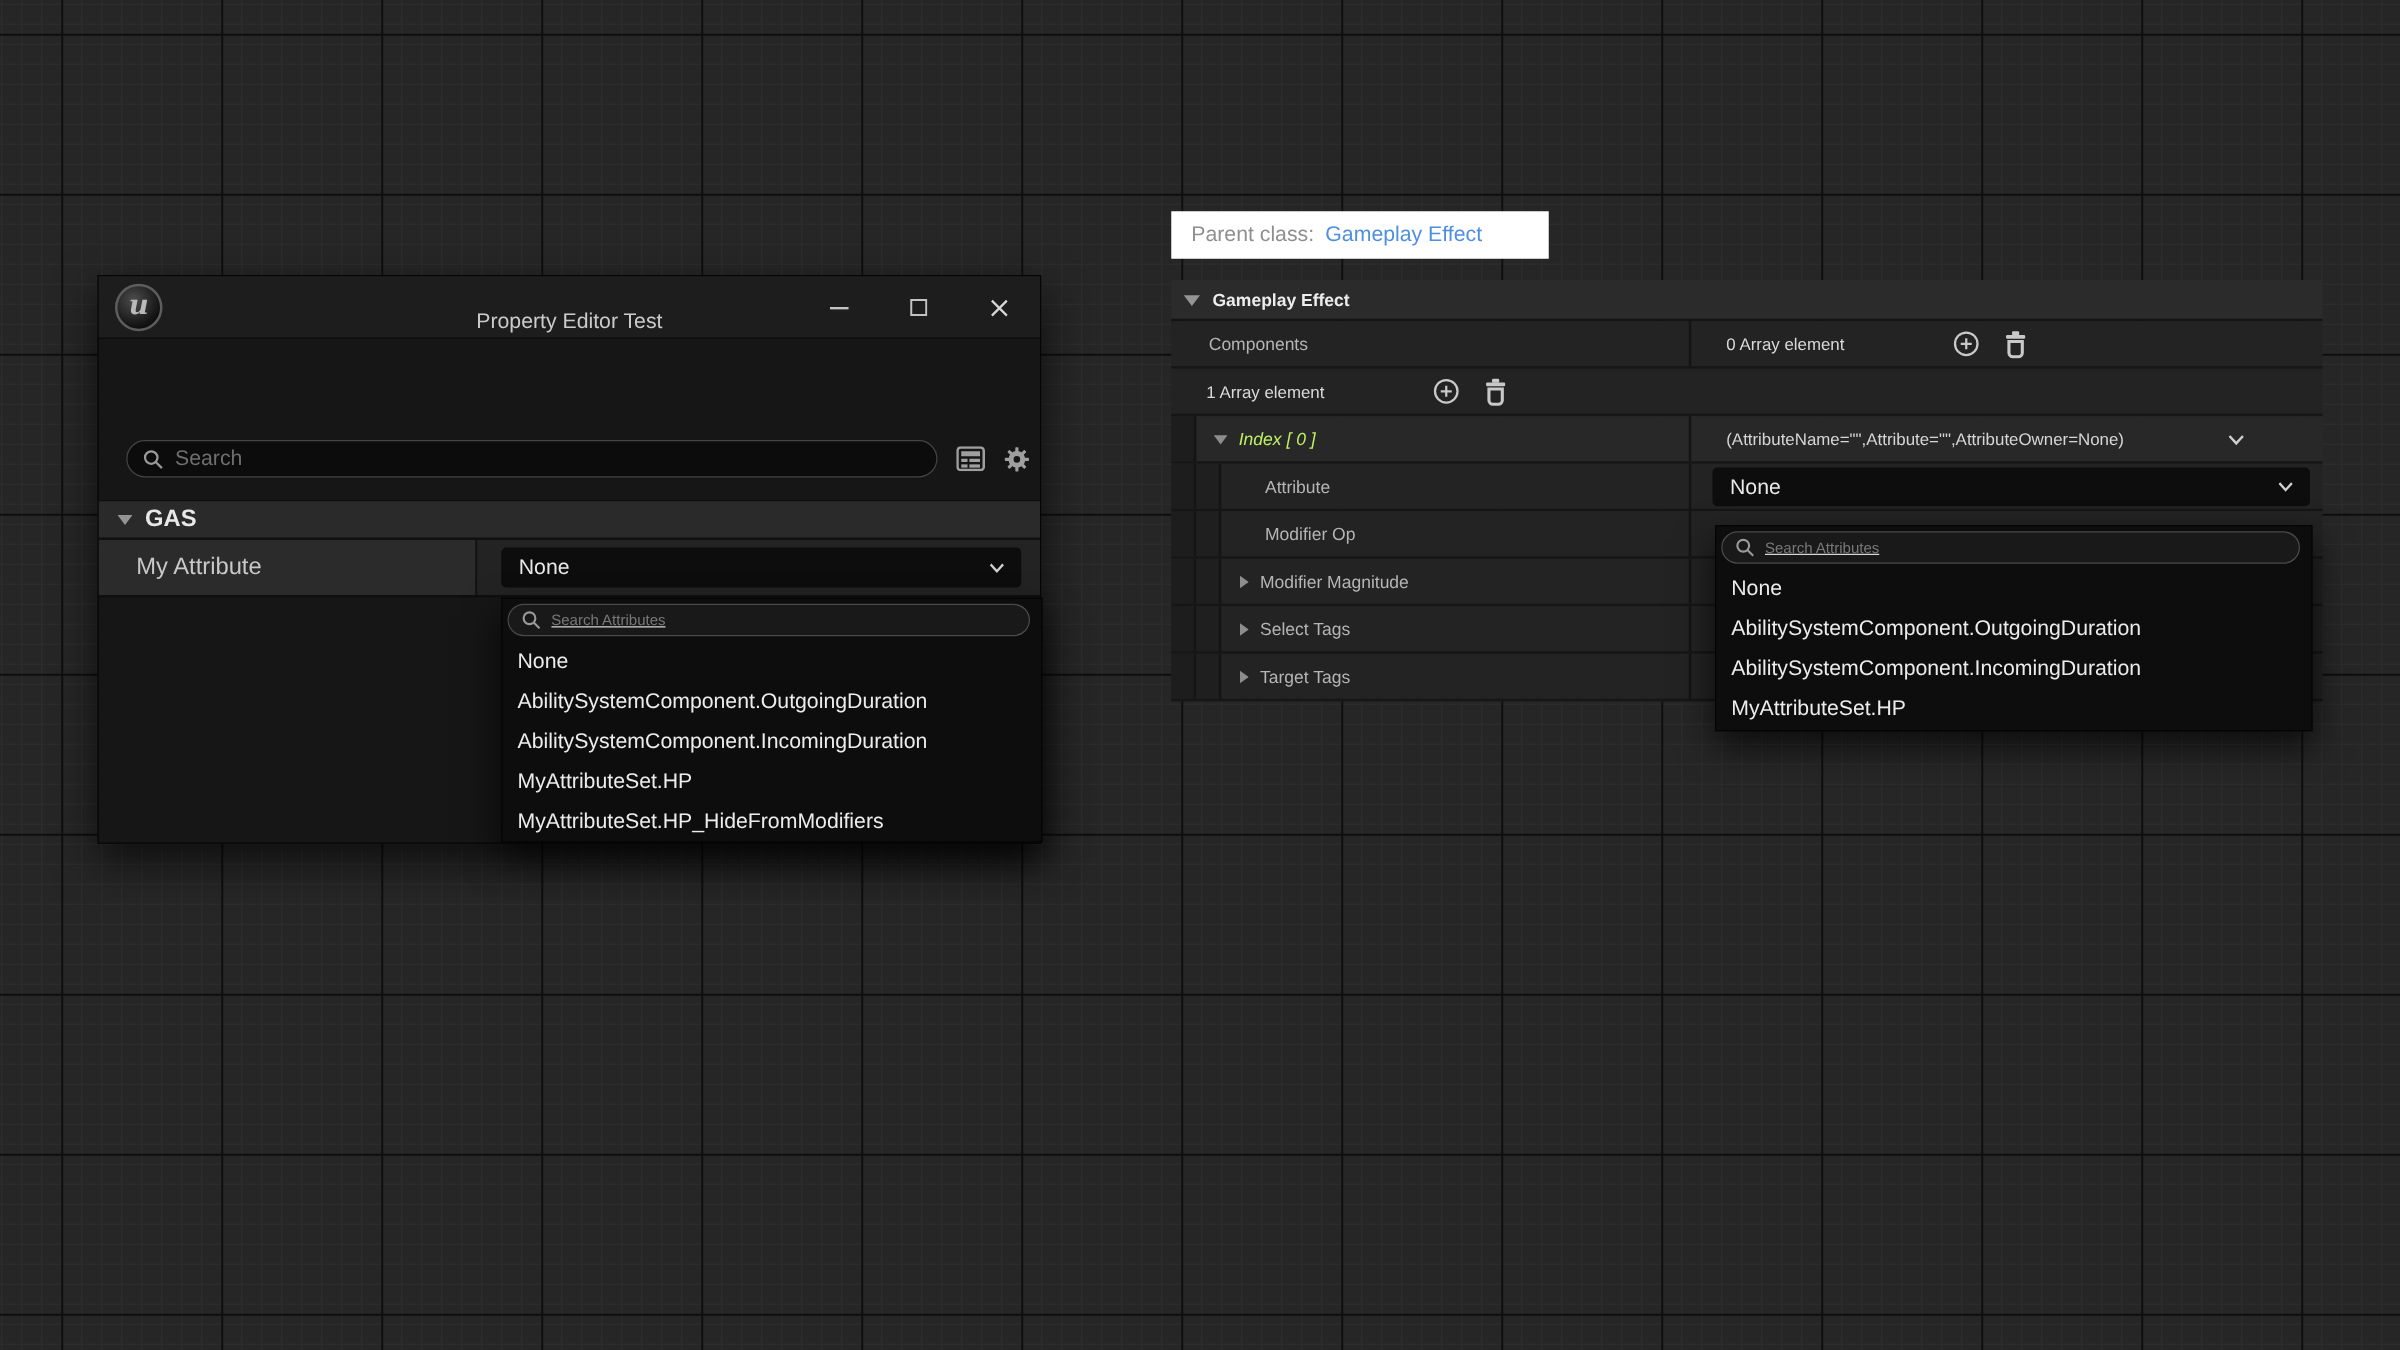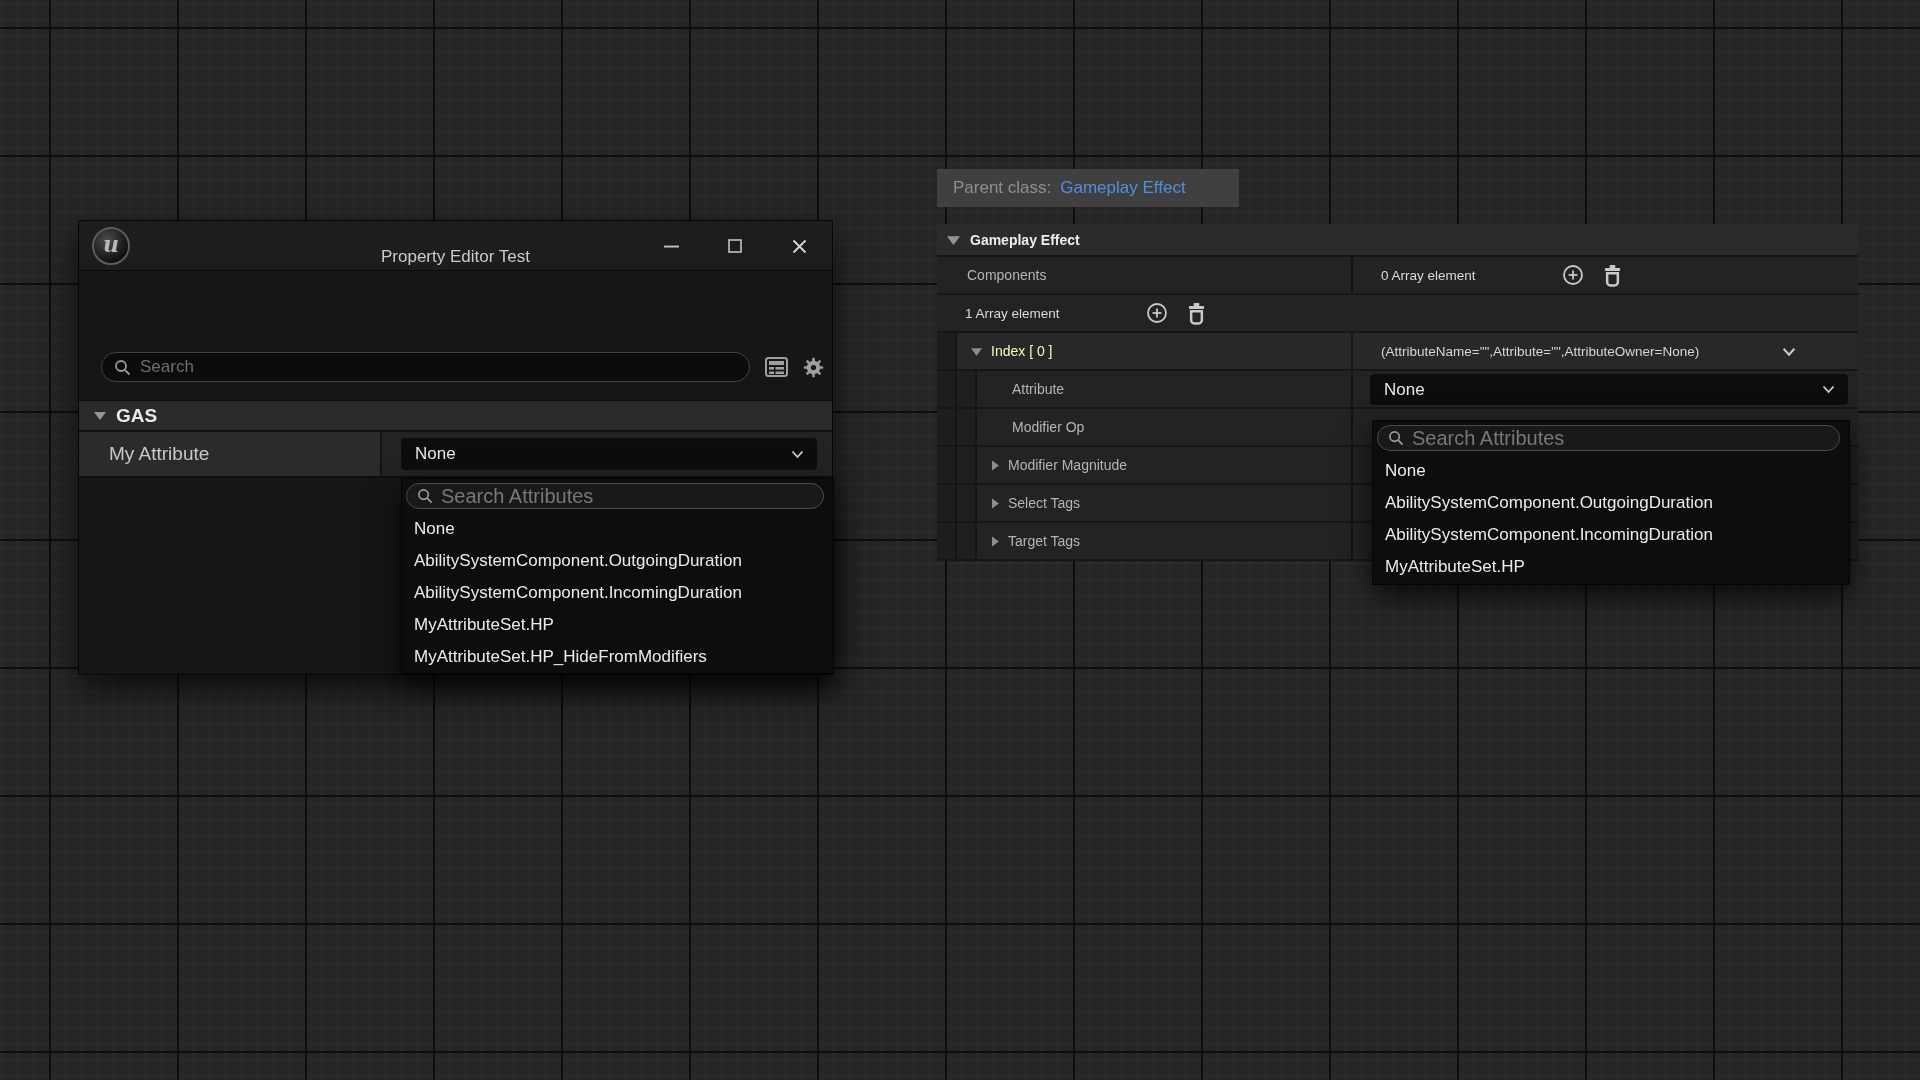--- a/index.html
+++ b/index.html
@@ -86,28 +86,28 @@
   .dropdown {
     position:absolute; background:#0d0d0d; border:1px solid #040404;
     box-shadow:0 12px 28px rgba(0,0,0,.7); z-index:6; overflow:hidden;
   }
   #left-dropdown { left:322px; top:257px; width:433px; bottom:0; }
   .dd-search {
     margin:4px 9px 4px 4px; height:26px; border-radius:13px;
     background:#191919; border:1px solid #4a4a4a;
     display:flex; align-items:center; padding:0 10px; gap:8px;
   }
-  .dd-search input { font-size:20px; }
+  .dd-search input { font-size:12px;text-decoration:underline; }
   .dd-items { margin-top:3px; }
   .dd-item { height:32px; line-height:32px; padding-left:12px; font-size:17px; color:#ececec; white-space:nowrap; }
 
   
   #parent-bar {
     position:absolute; left:937px; top:169px; width:302px; height:38px;
-    background:#404040; display:flex; align-items:center; padding-left:16px; gap:9px;
+    background:#ffffff; display:flex; align-items:center; padding-left:16px; gap:9px;
   }
   #parent-bar .pc-label { font-size:17px; color:#8f8f8f; }
   #parent-bar .pc-value { font-size:17px; color:#4f8fe0; }
 
   
   #details-panel { position:absolute; left:937px; top:224px; width:921px; }
   .cat-header {
     height:33px; background:#2b2b2b; display:flex; align-items:center;
     border-bottom:2px solid #141414;
   }
@@ -116,21 +116,21 @@
 
   .d-row { height:38px; display:flex; background:#232323; border-bottom:2px solid #161616; }
   .d-row.expanded { background:#282828; }
   .rail { width:20px; background:#1d1d1d; border-right:2px solid #151515; align-self:stretch; flex:none; }
   .rail.r2 { background:#1f1f1f; }
   .d-label-area {
     width:416px; flex:none; display:flex; align-items:center;
     border-right:2px solid #141414;
   }
   .d-label { font-size:14px; color:#b5b5b5; white-space:nowrap; }
-  .d-label.dim { color:#fef9c3; }
+  .d-label.dim { color:#bef264;font-style:italic; }
   .pl30 { margin-left:30px; }
   .ml35 { margin-left:35px; }
   .tri-ml10 { margin-left:10px; }
   .tri-ml14 { margin-left:14px; }
   .after-tri { margin-left:9px; }
   .d-value-area { flex:1; display:flex; align-items:center; position:relative; padding-left:28px; }
   .d-value-area.no-pad { padding:0; }
   .array-count { width:180px; font-size:13.5px; color:#dadada; flex:none; }
   .array-icons { display:flex; align-items:center; gap:17px; }
   .struct-text { font-size:13.5px; color:#d6d6d6; white-space:nowrap; }

